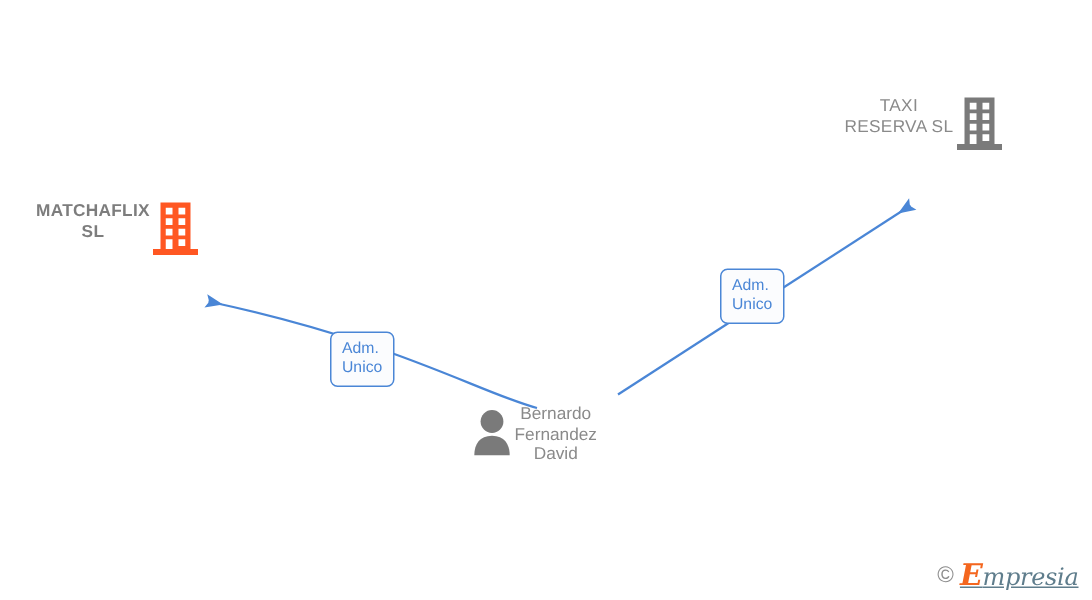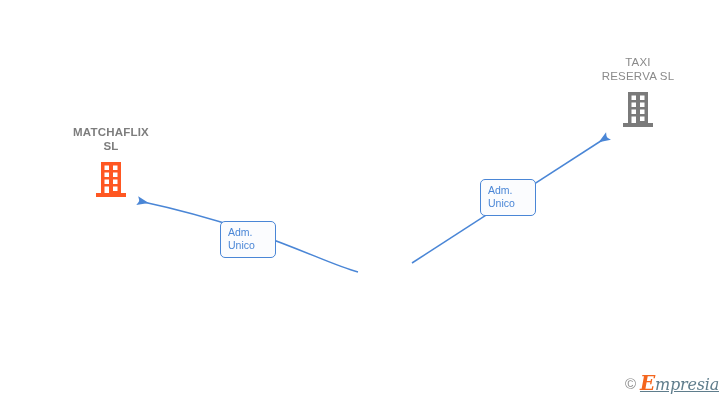--- a/index.html
+++ b/index.html
@@ -22,21 +22,21 @@
     left: 0;
     top: 0;
     width: 728px;
     height: 400px;
   }
 
   
   .node {
     position: absolute;
     display: flex;
-    flex-direction: column;
+    flex-direction: row;
     align-items: center;
     width: 150px;
     text-align: center;
   }
   .node-title {
     font-size: 11.5px;
     line-height: 13.5px;
     color: #8a8a8a;
     letter-spacing: .2px;
     white-space: pre-line;
@@ -51,39 +51,39 @@
     color: #8a8a8a;
     white-space: pre-line;
     margin-top: 2px;
   }
   .icon-wrap {
     display: block;
     line-height: 0;
   }
 
   
-  #node-matchaflix { left: 36px;  top: 126px; }
+  #node-matchaflix { left: 24px;  top: 126px; }
   #node-taxi       { left: 563px; top: 56px;  }
   #node-person     { left: 313px; top: 268px; }
 
   #node-matchaflix .icon-wrap { margin-top: 7px; }
   #node-taxi .icon-wrap       { margin-top: 7px; }
   #node-person  .icon-wrap    { margin-bottom: 2px; }
 
   
   .edge-label {
     position: absolute;
     box-sizing: border-box;
     border: 1.3px solid #4a86d6;
     border-radius: 5px;
     background: #fbfcfe;
     color: #4a86d6;
     font-size: 10.5px;
     line-height: 13px;
-    padding: 4px 20px 5px 7px;
+    padding: 4px 7px 5px 7px;
     text-align: left;
     white-space: pre-line;
     z-index: 5;
   }
   #label-left  { left: 220px; top: 221px; }
   #label-right { left: 480px; top: 179px; }
 
   
   #watermark {
     position: absolute;
@@ -171,19 +171,30 @@
         <rect x="10.5" y="12.5" width="4.5" height="4.5" fill="#ffffff"></rect>
         <rect x="19" y="12.5" width="4.5" height="4.5" fill="#ffffff"></rect>
         <rect x="10.5" y="19.5" width="4.5" height="4.5" fill="#ffffff"></rect>
         <rect x="19" y="19.5" width="4.5" height="4.5" fill="#ffffff"></rect>
         <rect x="10.5" y="26.5" width="4.5" height="6.5" fill="#ffffff"></rect>
         <rect x="19" y="26.5" width="4.5" height="4.5" fill="#ffffff"></rect>
       </svg>
     </span>
   </div>
 
+  <div class="node" id="node-person">
+    <span class="icon-wrap">
+      <svg width="30" height="32" viewBox="0 0 30 32" xmlns="http://www.w3.org/2000/svg">
+        <circle cx="15" cy="9" r="7.6" fill="#7a7a7a"></circle>
+        <path d="M15 18.5 C 6.8 18.5 3.2 24 3.2 31.5 L 26.8 31.5 C 26.8 24 23.2 18.5 15 18.5 Z" fill="#7a7a7a"></path>
+      </svg>
+    </span>
+    <div class="node-caption">Bernardo
+Fernandez
+David</div>
+  </div>
 
   <div id="watermark">
     <span class="c-mark">©</span>
     <span class="brand"><span class="cap">E</span><span>mpresia</span></span>
   </div>
 
 </div>
 
 </body></html>

